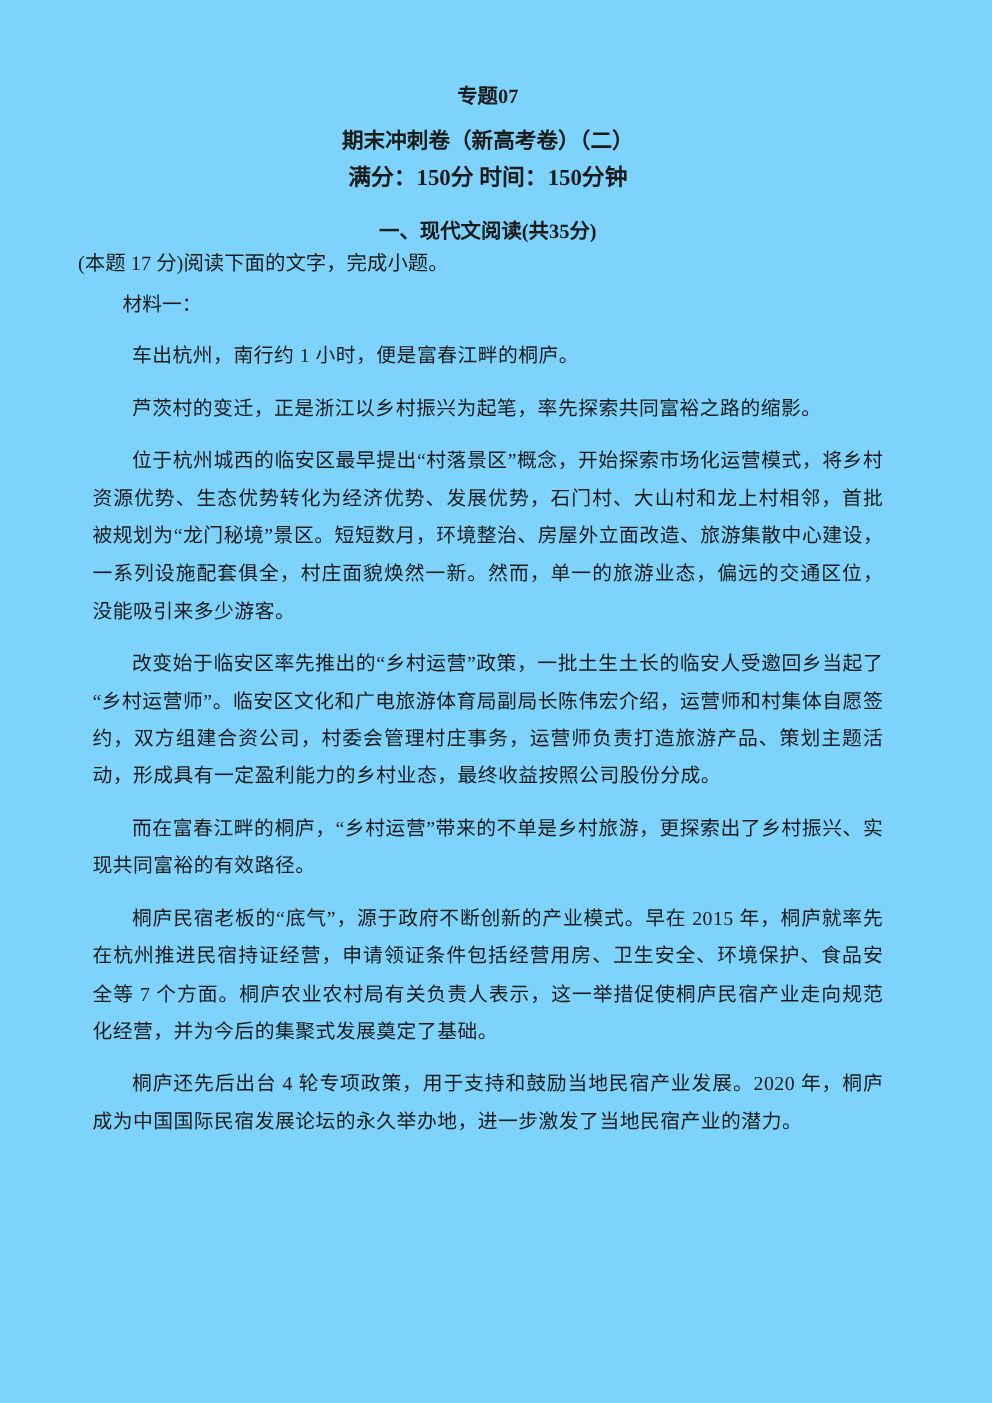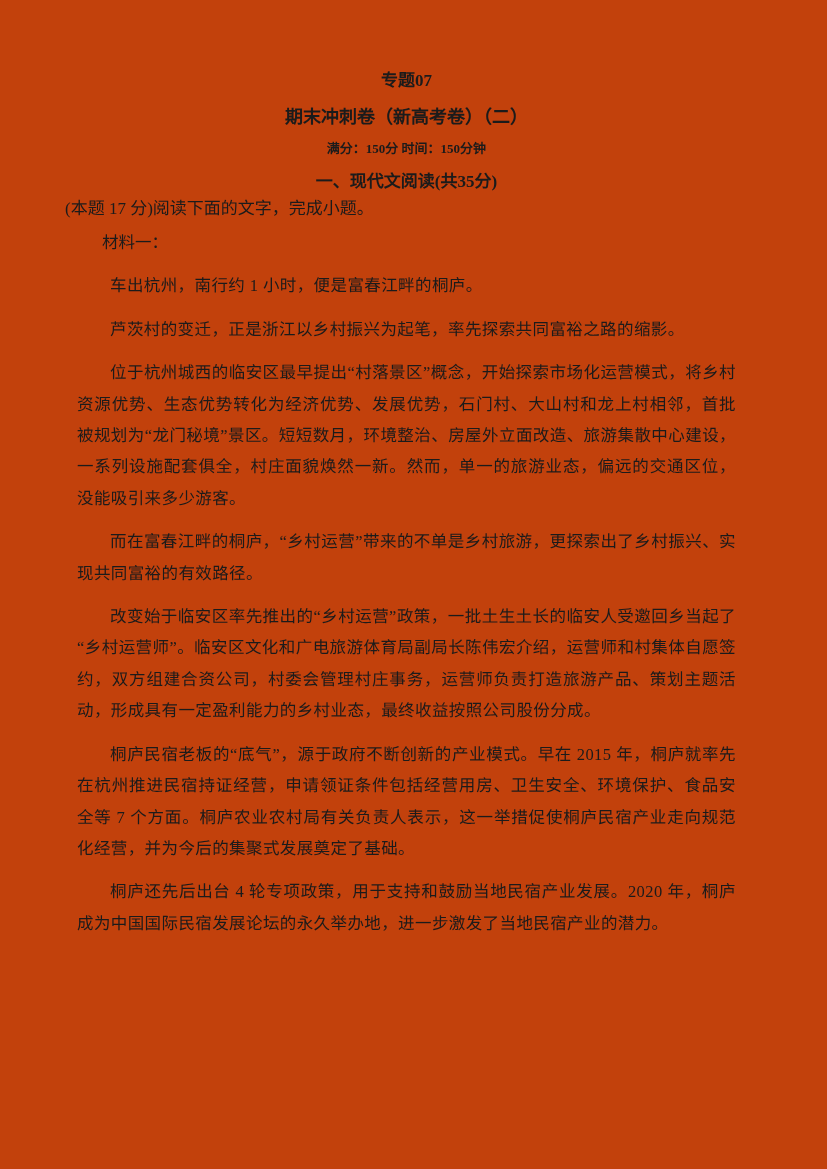--- a/index.html
+++ b/index.html
@@ -5,21 +5,21 @@
   html, body {
     margin: 0;
     padding: 0;
     background: #ffffff;
   }
   .page {
     position: relative;
     width: 827px;
     height: 1169px;
     margin: 0 auto;
-    background: #c2410c;
+    background: #7dd3fc;
     color: #1b1b1b;
     box-sizing: border-box;
     padding: 70px 79px 40px 65px;
     font-family: "Liberation Serif", "DejaVu Serif", serif;
     overflow: hidden;
   }
   .doc-header {
     text-align: center;
   }
   .topic-line {
@@ -28,24 +28,24 @@
     line-height: 22px;
     margin: 0 0 13px 0;
   }
   .exam-title {
     font-size: 18px;
     font-weight: bold;
     line-height: 24px;
     margin: 0 0 9px 0;
   }
   .score-time-line {
-    font-size: 13px;
+    font-size: 19px;
     font-weight: bold;
     line-height: 22px;
-    margin: 0 0 9px 0;
+    margin: 0 0 20px 0;
   }
   .section-heading {
     font-size: 17px;
     font-weight: bold;
     line-height: 26px;
     margin: 0;
     text-align: center;
   }
   .question-instruction {
     font-size: 17px;
@@ -83,19 +83,19 @@
   <h2 class="section-heading">一、现代文阅读(共35分)</h2>
 
   <p class="question-instruction">(本题 17 分)阅读下面的文字，完成小题。</p>
 
   <div>
     <p class="material-label">材料一：</p>
 
     <p class="para">车出杭州，南行约 1 小时，便是富春江畔的桐庐。</p>
     <p class="para">芦茨村的变迁，正是浙江以乡村振兴为起笔，率先探索共同富裕之路的缩影。</p>
     <p class="para">位于杭州城西的临安区最早提出“村落景区”概念，开始探索市场化运营模式，将乡村资源优势、生态优势转化为经济优势、发展优势，石门村、大山村和龙上村相邻，首批被规划为“龙门秘境”景区。短短数月，环境整治、房屋外立面改造、旅游集散中心建设，一系列设施配套俱全，村庄面貌焕然一新。然而，单一的旅游业态，偏远的交通区位，没能吸引来多少游客。</p>
+    <p class="para">改变始于临安区率先推出的“乡村运营”政策，一批土生土长的临安人受邀回乡当起了“乡村运营师”。临安区文化和广电旅游体育局副局长陈伟宏介绍，运营师和村集体自愿签约，双方组建合资公司，村委会管理村庄事务，运营师负责打造旅游产品、策划主题活动，形成具有一定盈利能力的乡村业态，最终收益按照公司股份分成。</p>
     <p class="para">而在富春江畔的桐庐，“乡村运营”带来的不单是乡村旅游，更探索出了乡村振兴、实现共同富裕的有效路径。</p>
-    <p class="para">改变始于临安区率先推出的“乡村运营”政策，一批土生土长的临安人受邀回乡当起了“乡村运营师”。临安区文化和广电旅游体育局副局长陈伟宏介绍，运营师和村集体自愿签约，双方组建合资公司，村委会管理村庄事务，运营师负责打造旅游产品、策划主题活动，形成具有一定盈利能力的乡村业态，最终收益按照公司股份分成。</p>
     <p class="para">桐庐民宿老板的“底气”，源于政府不断创新的产业模式。早在 2015 年，桐庐就率先在杭州推进民宿持证经营，申请领证条件包括经营用房、卫生安全、环境保护、食品安全等 7 个方面。桐庐农业农村局有关负责人表示，这一举措促使桐庐民宿产业走向规范化经营，并为今后的集聚式发展奠定了基础。</p>
     <p class="para">桐庐还先后出台 4 轮专项政策，用于支持和鼓励当地民宿产业发展。2020 年，桐庐成为中国国际民宿发展论坛的永久举办地，进一步激发了当地民宿产业的潜力。</p>
   </div>
 
 </div>
 
 </body></html>

